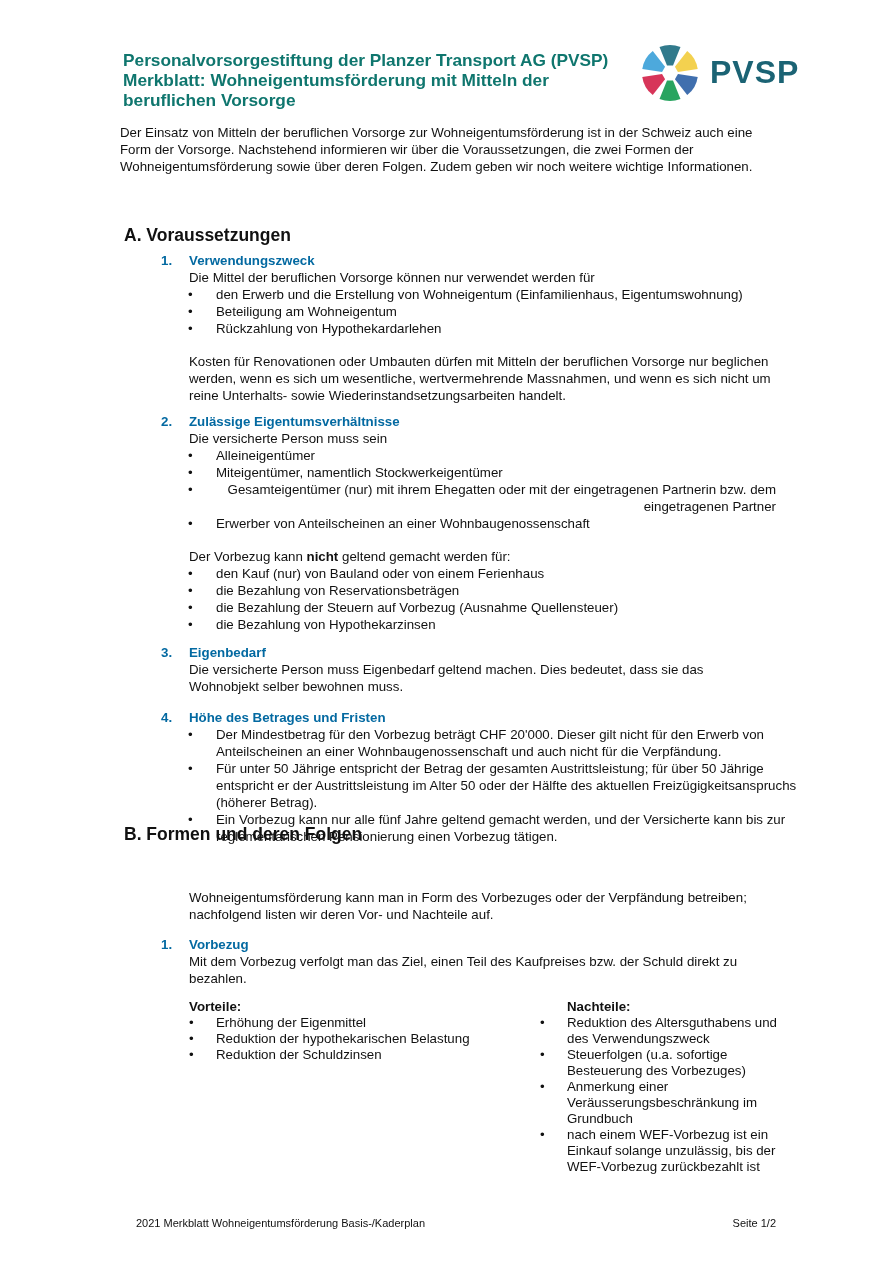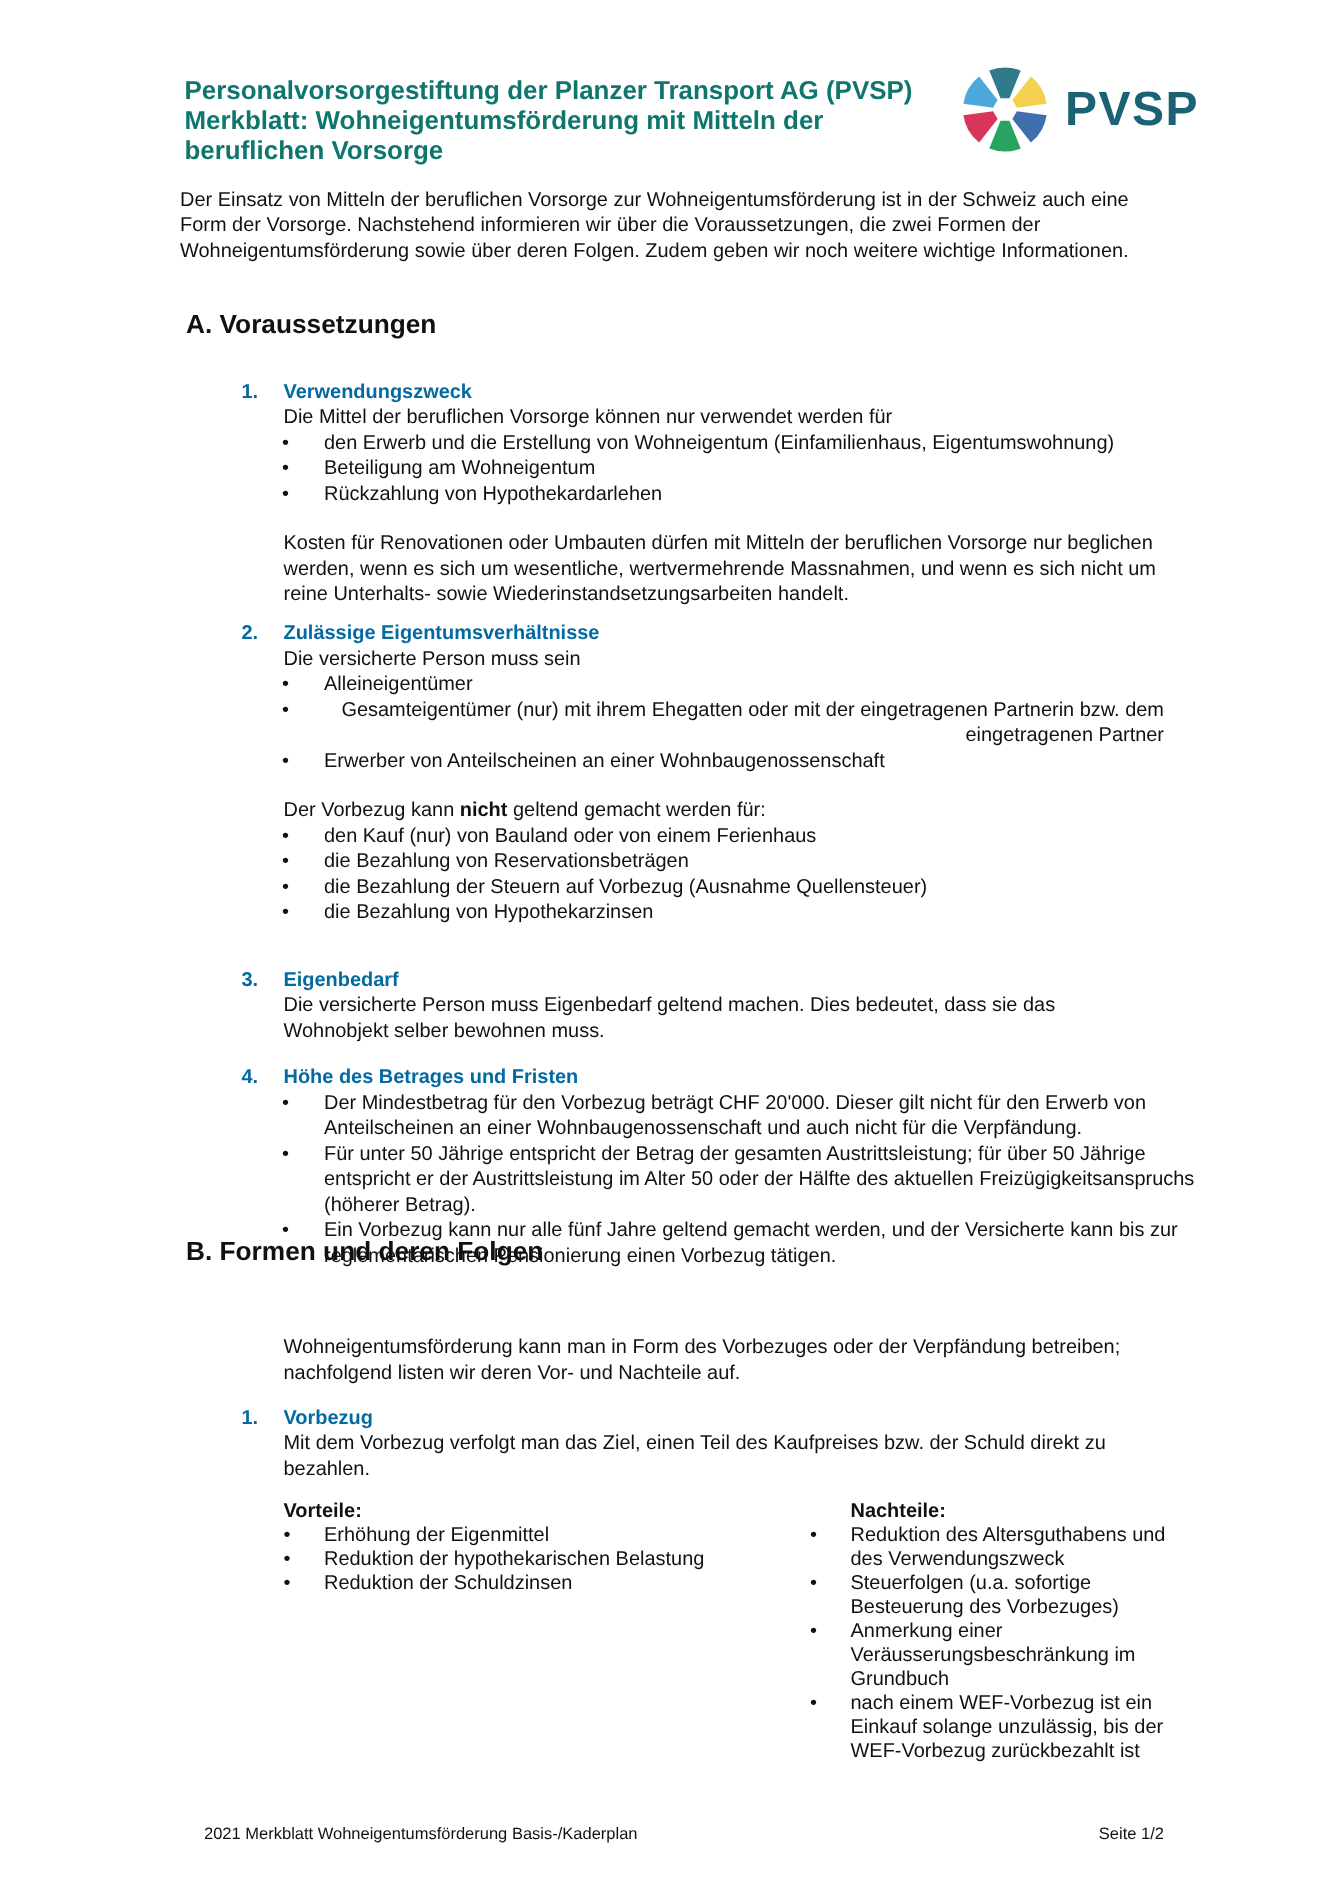--- a/index.html
+++ b/index.html
@@ -58,38 +58,39 @@
         <path d="M 2.9968527473272957 7.417470836534299 L 10.488984615645535 25.961147927870048 A 28 28 0 0 1 -10.488984615645538 25.961147927870048 L -2.9968527473272966 7.417470836534299 Z" fill="#129a4f" opacity="0.9"></path>
         <path d="M -4.925291802605266 6.304086028853776 L -17.238521309118433 22.064301100988217 A 28 28 0 0 1 -27.727505924763967 3.896846826881841 L -7.922144549932562 1.113384807680526 Z" fill="#d31f47" opacity="0.9"></path>
         <path d="M -7.922144549932562 -1.1133848076805242 L -27.727505924763967 -3.8968468268818346 A 28 28 0 0 1 -17.238521309118426 -22.06430110098822 L -4.925291802605265 -6.304086028853777 Z" fill="#3aa0d8" opacity="0.9"></path>
       </g>
   </svg>
   <div id="logo-text">PVSP</div>
 </div>
 
 <p class="intro">Der Einsatz von Mitteln der beruflichen Vorsorge zur Wohneigentumsförderung ist in der Schweiz auch eine Form der Vorsorge. Nachstehend informieren wir über die Voraussetzungen, die zwei Formen der Wohneigentumsförderung sowie über deren Folgen. Zudem geben wir noch weitere wichtige Informationen.</p>
 
-<div class="h2" style="top:206px;">A. Voraussetzungen</div>
+<div class="h2" style="top:225px;">A. Voraussetzungen</div>
 
 <div class="sec" style="top:252px;">
   <div class="sec-title"><span class="num">1.</span><span>Verwendungszweck</span></div>
   <div class="indent">Die Mittel der beruflichen Vorsorge können nur verwendet werden für</div>
   <ul>
     <li>den Erwerb und die Erstellung von Wohneigentum (Einfamilienhaus, Eigentumswohnung)</li>
     <li>Beteiligung am Wohneigentum</li>
     <li>Rückzahlung von Hypothekardarlehen</li>
   </ul>
   <p class="indent" style="margin-top:16px;">Kosten für Renovationen oder Umbauten dürfen mit Mitteln der beruflichen Vorsorge nur beglichen werden, wenn es sich um wesentliche, wertvermehrende Massnahmen, und wenn es sich nicht um reine Unterhalts- sowie Wiederinstandsetzungsarbeiten handelt.</p>
 </div>
 
 <div class="sec" style="top:413px;">
   <div class="sec-title"><span class="num">2.</span><span>Zulässige Eigentumsverhältnisse</span></div>
   <div class="indent">Die versicherte Person muss sein</div>
   <ul>
     <li>Alleineigentümer</li>
+    <li>Miteigentümer, namentlich Stockwerkeigentümer</li>
     <li style="width:560px;text-align:right;">Gesamteigentümer (nur) mit ihrem Ehegatten oder mit der eingetragenen Partnerin bzw. dem eingetragenen Partner</li>
     <li>Erwerber von Anteilscheinen an einer Wohnbaugenossenschaft</li>
   </ul>
   <p class="indent" style="margin-top:16px;"><span>Der Vorbezug kann </span><b>nicht</b><span> geltend gemacht werden für:</span></p>
   <ul>
     <li>den Kauf (nur) von Bauland oder von einem Ferienhaus</li>
     <li>die Bezahlung von Reservationsbeträgen</li>
     <li>die Bezahlung der Steuern auf Vorbezug (Ausnahme Quellensteuer)</li>
     <li>die Bezahlung von Hypothekarzinsen</li>
   </ul>

